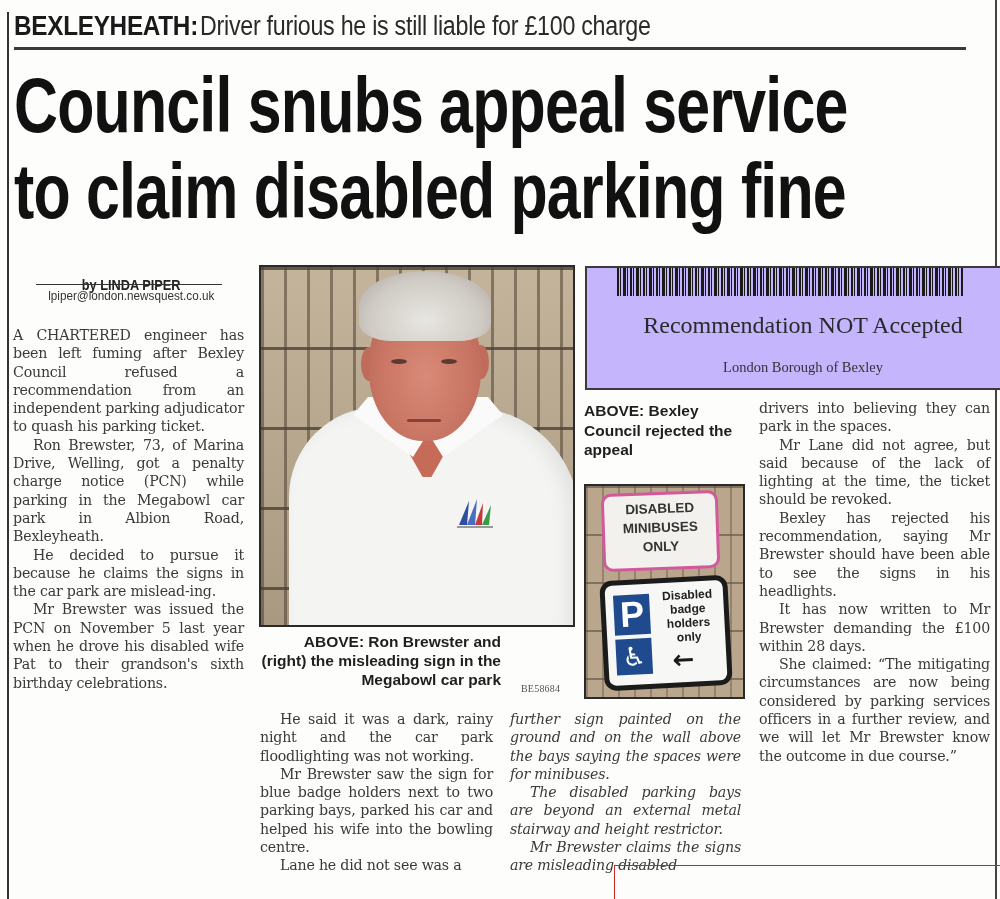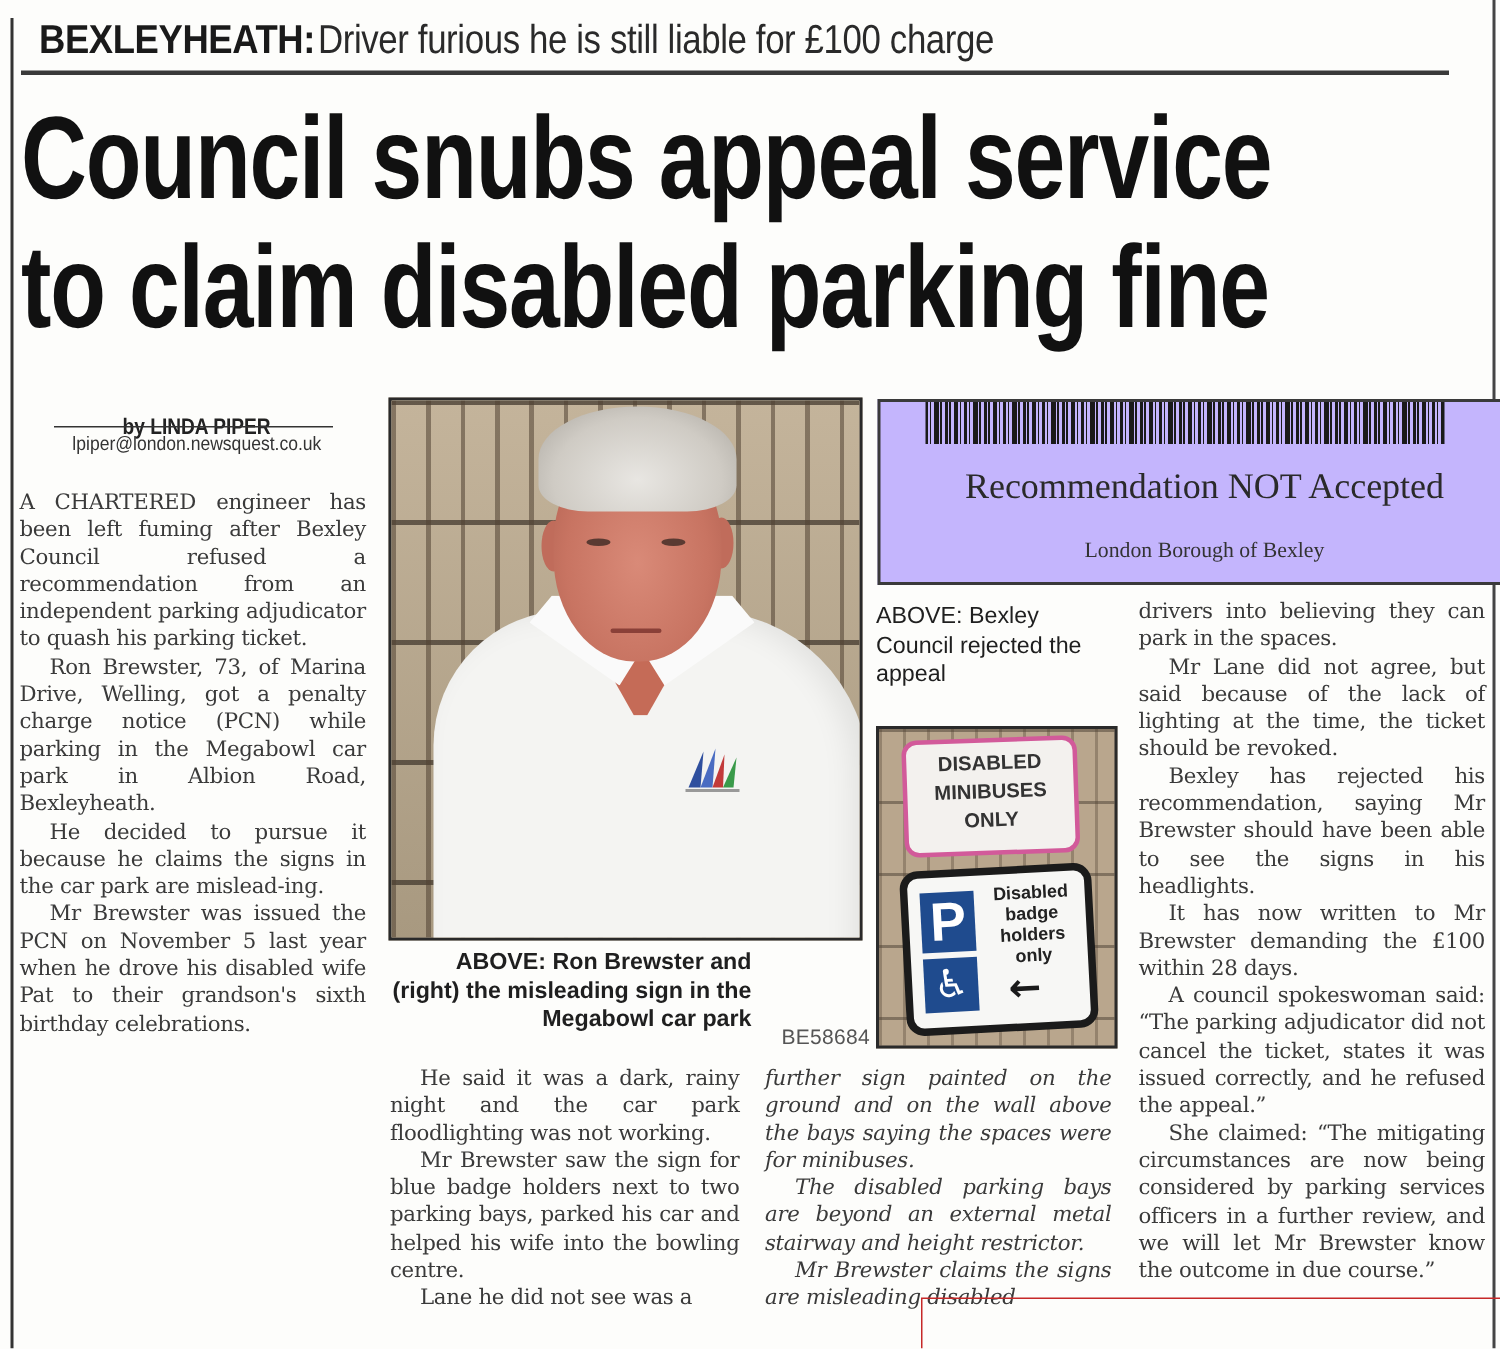--- a/index.html
+++ b/index.html
@@ -1,21 +1,21 @@
 <!DOCTYPE html>
 <html><head>
 <meta charset="utf-8">
 <style>
   html, body { margin:0; padding:0; }
   body { width:1000px; height:899px; background:#fdfdfb; position:relative; overflow:hidden; color:#2a2a2a; }
   .page { position:absolute; left:0; top:0; width:1000px; height:899px; }
   .left-rule { position:absolute; left:7px; top:12px; width:2px; height:887px; background:#333; }
   .right-rule { position:absolute; left:995px; top:0; width:2px; height:899px; background:#444; }
 
-  .kicker { position:absolute; left:14px; top:6px; width:950px; height:40px; font-family:"Liberation Sans", sans-serif; font-size:27px; line-height:40px; white-space:nowrap; letter-spacing:-0.3px;margin-left:12px; }
+  .kicker { position:absolute; left:14px; top:6px; width:950px; height:40px; font-family:"Liberation Sans", sans-serif; font-size:27px; line-height:40px; white-space:nowrap; letter-spacing:-0.3px; }
   .kicker .place { font-weight:bold; color:#1a1a1a; transform:scaleX(0.9); display:inline-block; transform-origin:left; }
   .kicker .sub { color:#2a2a2a; display:inline-block; transform:scaleX(0.86); transform-origin:left; margin-left:-26px; }
   .kicker-rule { position:absolute; left:14px; top:47px; width:952px; height:3px; background:#3a3a3a; }
 
   .headline { position:absolute; left:14px; top:62px; width:980px; font-family:"Liberation Sans", sans-serif; font-weight:bold; color:#111; font-size:78px; line-height:86px; letter-spacing:-1px; }
   .headline div { transform:scaleX(0.78); transform-origin:left; white-space:nowrap; }
 
   .byline { position:absolute; left:36px; top:276px; width:190px; text-align:center; font-family:"Liberation Sans", sans-serif; font-weight:bold; font-size:15px; color:#222; }
   .byline span { display:inline-block; transform:scaleX(0.85); }
   .byline-rule { position:absolute; left:36px; top:284px; width:186px; height:1px; background:#333; }
@@ -40,29 +40,29 @@
   .neck { position:absolute; left:122px; top:140px; width:88px; height:70px; background:#c56b57; clip-path:polygon(0 0,100% 0,55% 100%,45% 100%); }
   .face { position:absolute; left:108px; top:28px; width:112px; height:146px; background:radial-gradient(ellipse at 50% 55%, #d98a78 0%, #c87462 60%, #b06050 100%); border-radius:46% 46% 48% 48%; }
   .hair { position:absolute; left:98px; top:4px; width:132px; height:70px; background:radial-gradient(ellipse at 50% 70%, #e8e6e2 0%, #cfcbc4 60%, #a9a59e 100%); border-radius:60% 60% 30% 30%; }
   .ear-l { position:absolute; left:100px; top:80px; width:16px; height:34px; background:#c06c5b; border-radius:50%; }
   .ear-r { position:absolute; left:212px; top:78px; width:16px; height:34px; background:#c06c5b; border-radius:50%; }
   .eye { position:absolute; top:92px; width:16px; height:5px; background:#5a3a32; border-radius:50%; }
   .mouth { position:absolute; left:146px; top:152px; width:34px; height:3px; background:#8a4038; border-radius:2px; }
   .logo { position:absolute; left:194px; top:230px; width:40px; height:34px; }
 
   .cap1 { position:absolute; left:261px; top:632px; width:240px; font-family:"Liberation Sans", sans-serif; font-weight:bold; font-size:15.5px; line-height:19px; color:#1f1f1f;text-align:right; }
-  .ref { position:absolute; left:521px; top:683px; font-family:Liberation Sans, sans-serif; font-size:14px; color:#555; letter-spacing:0.2px; }
+  .ref { position:absolute; left:521px; top:683px; font-family:Liberation Serif, serif; font-size:10px; color:#555; letter-spacing:0.2px; }
 
   .ticket { position:absolute; left:585px; top:266px; width:403px; height:120px; border:2px solid #3a3a3a; background:#c4b5fd;padding-left:29px; }
   .barcode { position:absolute; left:30px; top:0; width:346px; height:28px;
       background: repeating-linear-gradient(90deg, #1a1a1a 0 2px, transparent 2px 3px, #1a1a1a 3px 4px, transparent 4px 6px, #1a1a1a 6px 9px, transparent 9px 10px, #1a1a1a 10px 11px, transparent 11px 13px); }
   .ticket-title { position:absolute; left:0; top:44px; width:100%; text-align:center; font-family:"Liberation Serif", serif; font-size:24px; color:#2a2a2a; }
   .ticket-sub { position:absolute; left:0; top:91px; width:100%; text-align:center; font-family:"Liberation Serif", serif; font-size:14.5px; color:#333; }
 
-  .cap2 { position:absolute; left:584px; top:401px; width:160px; font-family:"Liberation Sans", sans-serif; font-weight:normal; font-size:15.5px; line-height:19.5px; color:#1f1f1f; }
+  .cap2 { position:absolute; left:584px; top:401px; width:160px; font-family:"Liberation Sans", sans-serif; font-weight:bold; font-size:15.5px; line-height:19.5px; color:#1f1f1f; }
 
   .sign-photo { position:absolute; left:584px; top:484px; width:157px; height:211px; border:2px solid #2a2a2a; overflow:hidden; background:
       repeating-linear-gradient(90deg, rgba(80,65,50,0.35) 0 2px, transparent 2px 16px),
       repeating-linear-gradient(180deg, rgba(60,50,40,0.45) 0 2px, transparent 2px 48px),
       #b9a68d; }
   .sign-top { position:absolute; left:16px; top:6px; width:117px; height:78px; background:#f3f1ee; border:3px solid #d25a9a; border-radius:10px; transform:rotate(-2deg); text-align:center; font-family:"Liberation Sans", sans-serif; font-weight:bold; font-size:13.5px; line-height:19px; color:#333; padding-top:4px; box-sizing:border-box; }
   .sign-bot { position:absolute; left:16px; top:92px; width:128px; height:110px; background:#f7f7f5; border:5px solid #1b1b1b; border-radius:12px; transform:rotate(-3deg); box-sizing:border-box; }
   .pbox { position:absolute; left:8px; top:10px; width:36px; height:40px; background:#1f4b8e; color:#fff; font-family:"Liberation Sans", sans-serif; font-weight:bold; font-size:36px; line-height:40px; text-align:center; }
   .wbox { position:absolute; left:8px; top:54px; width:36px; height:36px; background:#1f4b8e; color:#fff; font-size:26px; line-height:36px; text-align:center; font-family:"DejaVu Sans", sans-serif; }
   .sign-text { position:absolute; left:50px; top:6px; width:64px; text-align:center; font-family:"Liberation Sans", sans-serif; font-weight:bold; font-size:12px; line-height:14px; color:#222; }
@@ -161,19 +161,18 @@
       </div>
       <div class="arrow">←</div>
     </div>
   </div>
 
   <div class="col col4">
     <p>drivers into believing they can park in the spaces.</p>
     <p class="ind">Mr Lane did not agree, but said because of the lack of lighting at the time, the ticket should be revoked.</p>
     <p class="ind">Bexley has rejected his recommendation, saying Mr Brewster should have been able to see the signs in his headlights.</p>
     <p class="ind">It has now written to Mr Brewster demanding the £100 within 28 days.</p>
-    <p class="ind">A council spokeswoman said: “The parking adjudicator did not cancel the ticket, states it was issued correctly, and he refused the appeal.”</p>
     <p class="ind">She claimed: “The mitigating circumstances are now being considered by parking services officers in a further review, and we will let Mr Brewster know the outcome in due course.”</p>
   </div>
 
   <div class="strike1"></div>
   <div class="strike2"></div>
 </div>
 
 </body></html>

